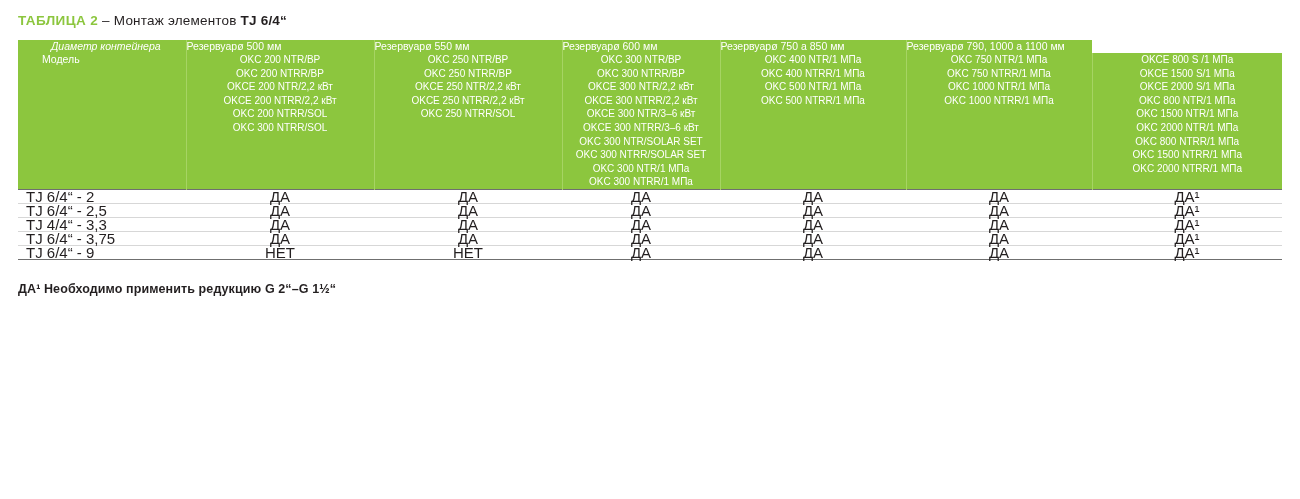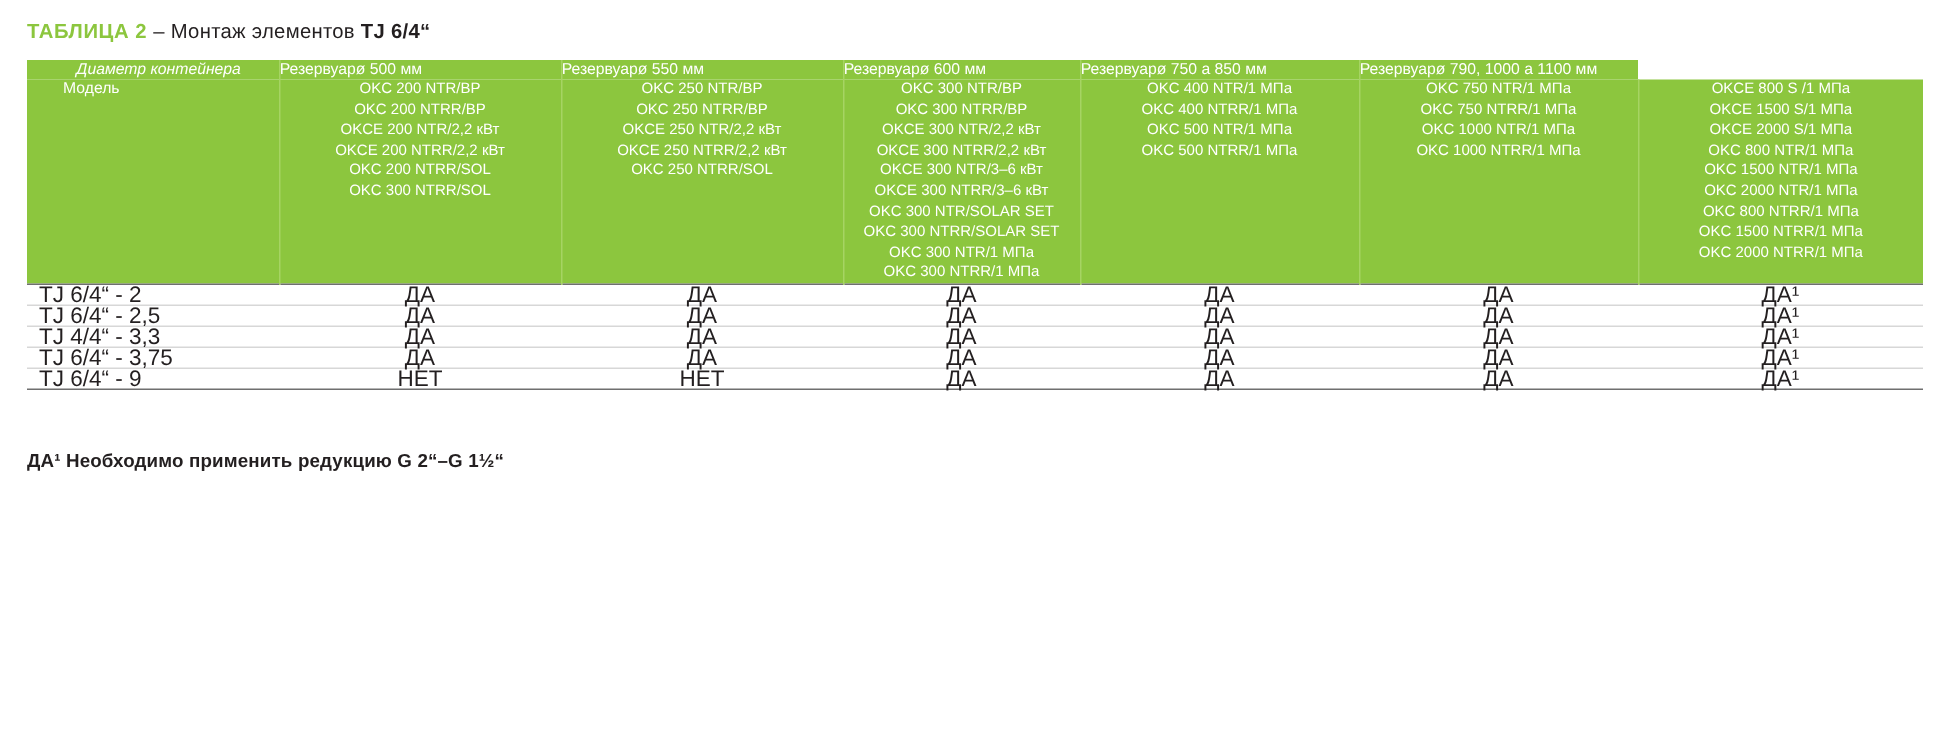--- a/index.html
+++ b/index.html
@@ -103,21 +103,21 @@
   }
   .data-row.first-data td {
     border-top: 1px solid #6f6f6f;
   }
   .data-row.last-data td {
     border-bottom: 1px solid #6f6f6f;
   }
 
   
   .footnote {
-    margin-top: 40px;
+    margin-top: 22px;
     font-size: 12.5px;
     font-weight: 700;
     color: #231f20;
     letter-spacing: .1px;
   }
 </style>
 </head>
 <body>
 
 <div class="page">

